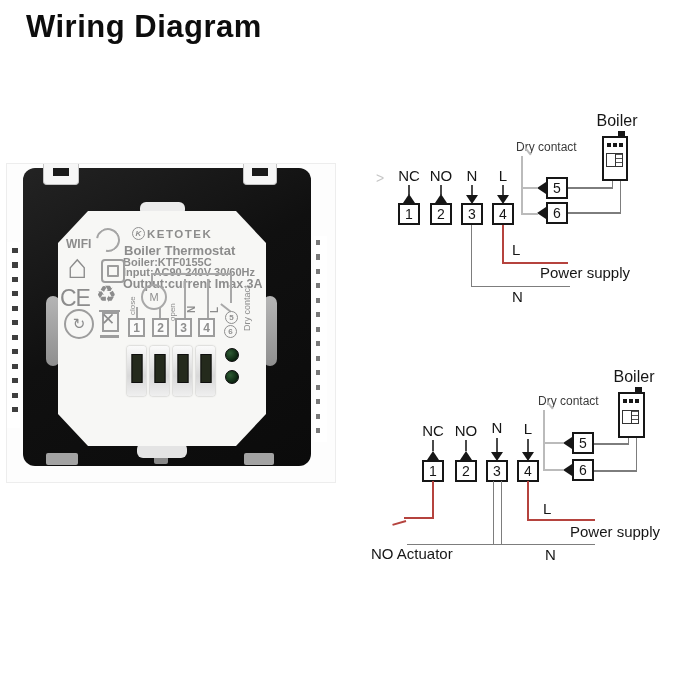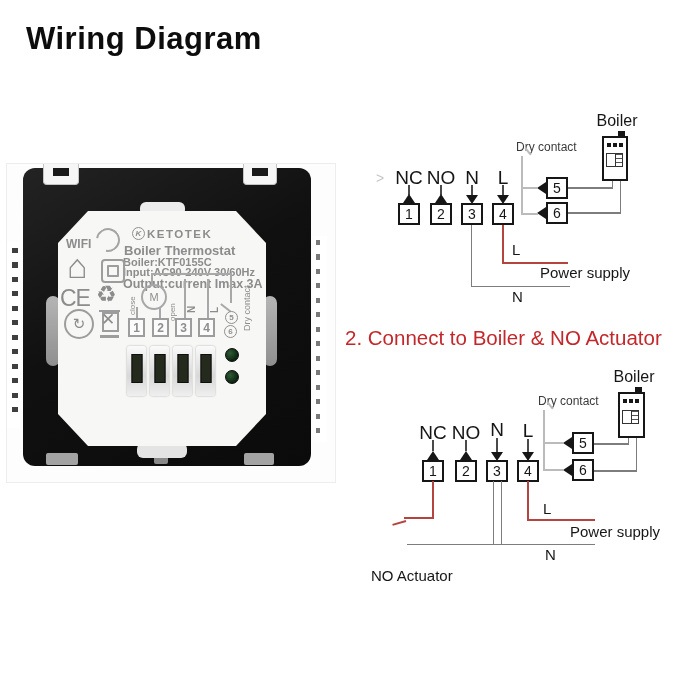--- a/index.html
+++ b/index.html
@@ -2,21 +2,21 @@
 <html style="--heading-red: #c4272b; --wire-red: #b5433e; --wire-gray: #7d7d7d; --connector-gray: #bbbbbb; --ink: #161616; --panel-gray: #8c8c8c;"><head>
 <meta charset="utf-8">
 <style>
   html,body{margin:0;padding:0;background:#fff;}
   .stage{position:relative;width:700px;height:700px;background:#fff;overflow:hidden;
          font-family:"Liberation Sans", sans-serif;color:var(--ink,#161616);}
   .abs{position:absolute;}
   .t{position:absolute;white-space:nowrap;}
   .page-title{font-size:31px;font-weight:bold;letter-spacing:.5px;color:#0d0d0d;}
   .dg-title{font-size:20.5px;color:var(--heading-red,#c4272b);}
-  .term-label{font-size:19px;color:var(--ink);width:36px;text-align:center;}
+  .term-label{font-size:15px;color:var(--ink);width:36px;text-align:center;}
   .small-label{font-size:15px;color:var(--ink);}
   .dry-label{font-size:12px;color:#3a3a3a;}
   .boiler-label{font-size:16px;color:var(--ink);width:56px;text-align:center;}
   .tbox{position:absolute;width:18px;height:18px;border:2px solid var(--ink);background:#fff;
         display:flex;align-items:center;justify-content:center;font-size:14px;color:var(--ink);}
   .ln{position:absolute;background:var(--wire-gray,#7d7d7d);}
   .thin{background:#4a4a4a;}
   .light{background:var(--connector-gray,#b8b8b8);}
   .red{background:var(--wire-red,#b5433e);}
   .arr-up{position:absolute;width:0;height:0;border-left:6px solid transparent;
@@ -59,21 +59,21 @@
   .led{position:absolute;width:12px;height:12px;border-radius:50%;
        background:radial-gradient(circle at 35% 35%,#2e5c33,#0c2410 70%);border:1.5px solid #0a0a0a;}
   .icon-sq{position:absolute;border:2px solid #9d9d9d;border-radius:4px;}
   .weee-body{position:absolute;border:2px solid #9d9d9d;width:13px;height:16px;}
 </style>
 </head>
 <body>
 
 <div class="stage">
 
-  <div class="t page-title" style="left:26px;top:21px;text-align:right;">Wiring Diagram</div>
+  <div class="t page-title" style="left:26px;top:9px;text-align:right;">Wiring Diagram</div>
 
   <div class="thermo">
     <div class="comb" style="left:0;top:78px;width:13px;height:186px;">
       <div class="comb-ticks" style="left:5px;top:6px;width:6px;height:174px;"></div>
     </div>
     <div class="comb" style="left:307px;top:72px;width:13px;height:206px;">
       <div class="comb-ticks" style="left:2px;top:4px;width:4px;height:198px;opacity:.7;"></div>
     </div>
 
     <div class="face"></div>
@@ -209,21 +209,20 @@
   <div class="ln" style="left:619.5px;top:181px;width:1.5px;height:32px;"></div>
 
   <div class="ln red" style="left:501.5px;top:225px;width:2px;height:38px;"></div>
   <div class="ln red" style="left:501.5px;top:261.5px;width:66px;height:2px;"></div>
   <div class="t small-label" style="left:512px;top:241px;">L</div>
   <div class="t small-label" style="left:540px;top:264px;">Power supply</div>
   <div class="ln" style="left:470.5px;top:225px;width:1.5px;height:62px;"></div>
   <div class="ln" style="left:470.5px;top:285.5px;width:99px;height:1.5px;"></div>
   <div class="t small-label" style="left:512px;top:288px;">N</div>
 
-  <div class="t dg-title" style="left:345px;top:326px;">2. Connect to Boiler &amp; NO Actuator</div>
 
   <div class="t term-label" style="left:415px;top:422px;">NC</div>
   <div class="t term-label" style="left:448px;top:422px;">NO</div>
   <div class="t term-label" style="left:479px;top:419px;">N</div>
   <div class="t term-label" style="left:510px;top:420px;">L</div>
 
   <div class="ln thin" style="left:432px;top:440px;width:1.5px;height:11px;"></div>
   <div class="ln thin" style="left:465px;top:440px;width:1.5px;height:11px;"></div>
   <div class="ln thin" style="left:496px;top:438px;width:1.5px;height:14px;"></div>
   <div class="ln thin" style="left:527px;top:439px;width:1.5px;height:13px;"></div>
@@ -261,21 +260,21 @@
   <div class="ln" style="left:594px;top:470px;width:43px;height:1.5px;"></div>
   <div class="ln" style="left:635.5px;top:438px;width:1.5px;height:33px;"></div>
 
   <div class="ln red" style="left:432px;top:481px;width:2px;height:37px;"></div>
   <div class="ln red" style="left:404px;top:516.5px;width:30px;height:2px;"></div>
   <div class="ln red" style="left:392px;top:520px;width:14px;height:2px;transform:rotate(-16deg);transform-origin:right center;"></div>
 
   <div class="ln" style="left:492.5px;top:481px;width:1.5px;height:63px;"></div>
   <div class="ln" style="left:500.5px;top:481px;width:1.5px;height:63px;"></div>
   <div class="ln" style="left:407px;top:543.5px;width:188px;height:1.5px;"></div>
-  <div class="t small-label" style="left:371px;top:567px;">NO Actuator</div>
+  <div class="t small-label" style="left:371px;top:545px;">NO Actuator</div>
   <div class="t small-label" style="left:545px;top:546px;">N</div>
 
   <div class="ln red" style="left:527px;top:481px;width:2px;height:38px;"></div>
   <div class="ln red" style="left:527px;top:518.5px;width:68px;height:2px;"></div>
   <div class="t small-label" style="left:543px;top:500px;">L</div>
   <div class="t small-label" style="left:570px;top:523px;">Power supply</div>
 
 </div>
 
 </body></html>

